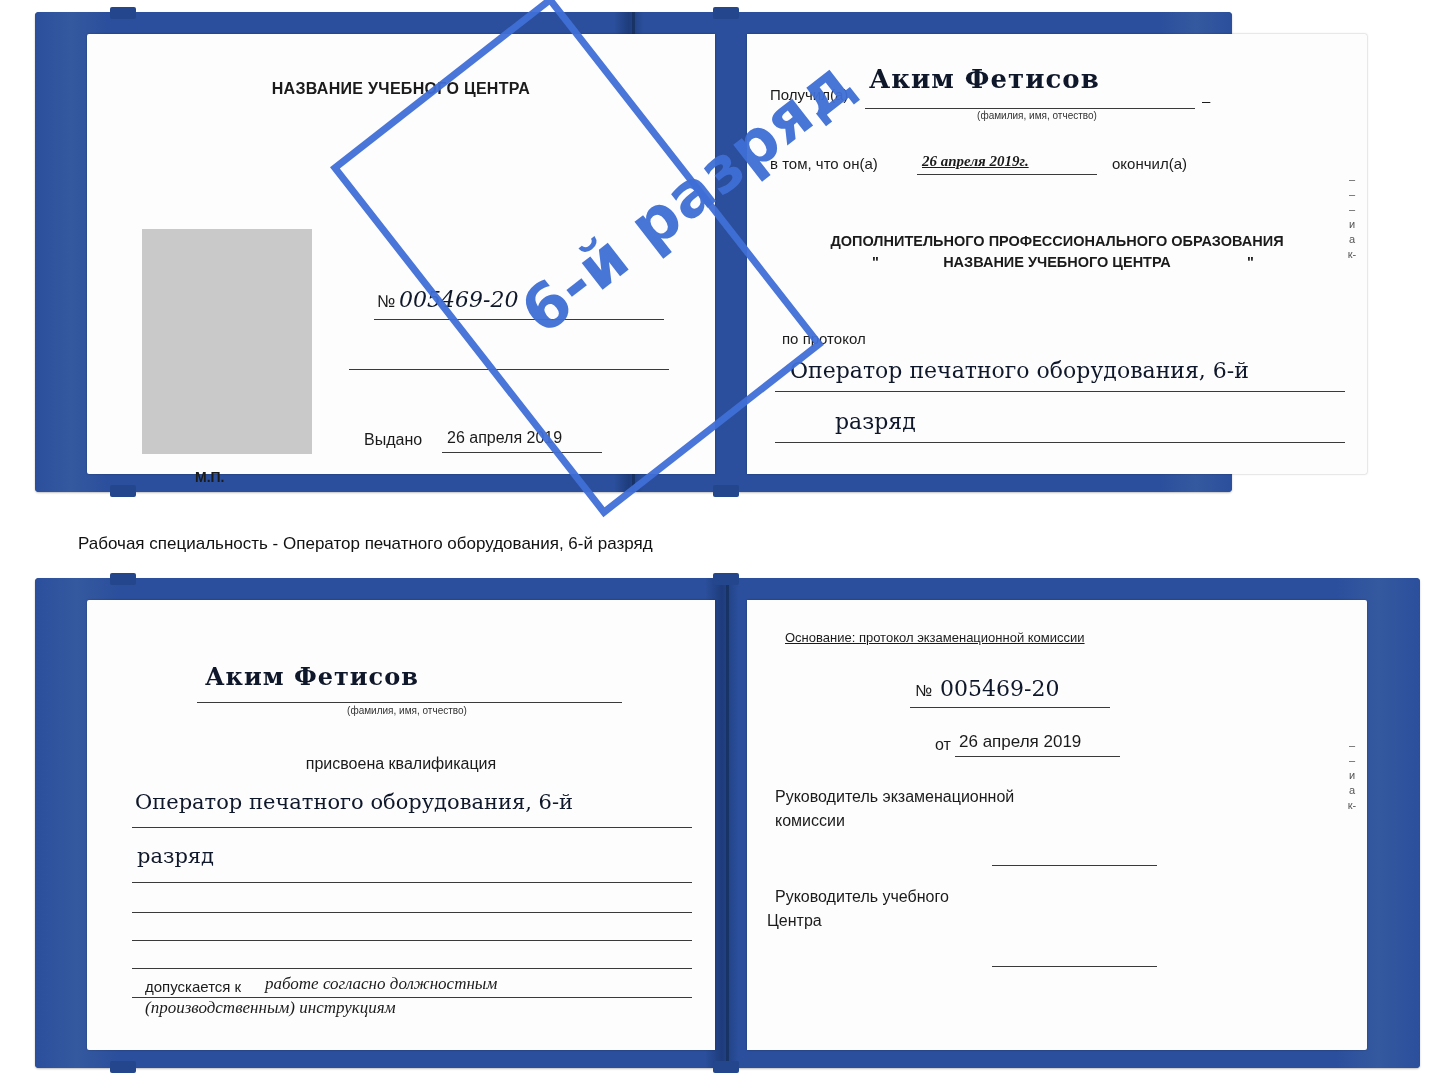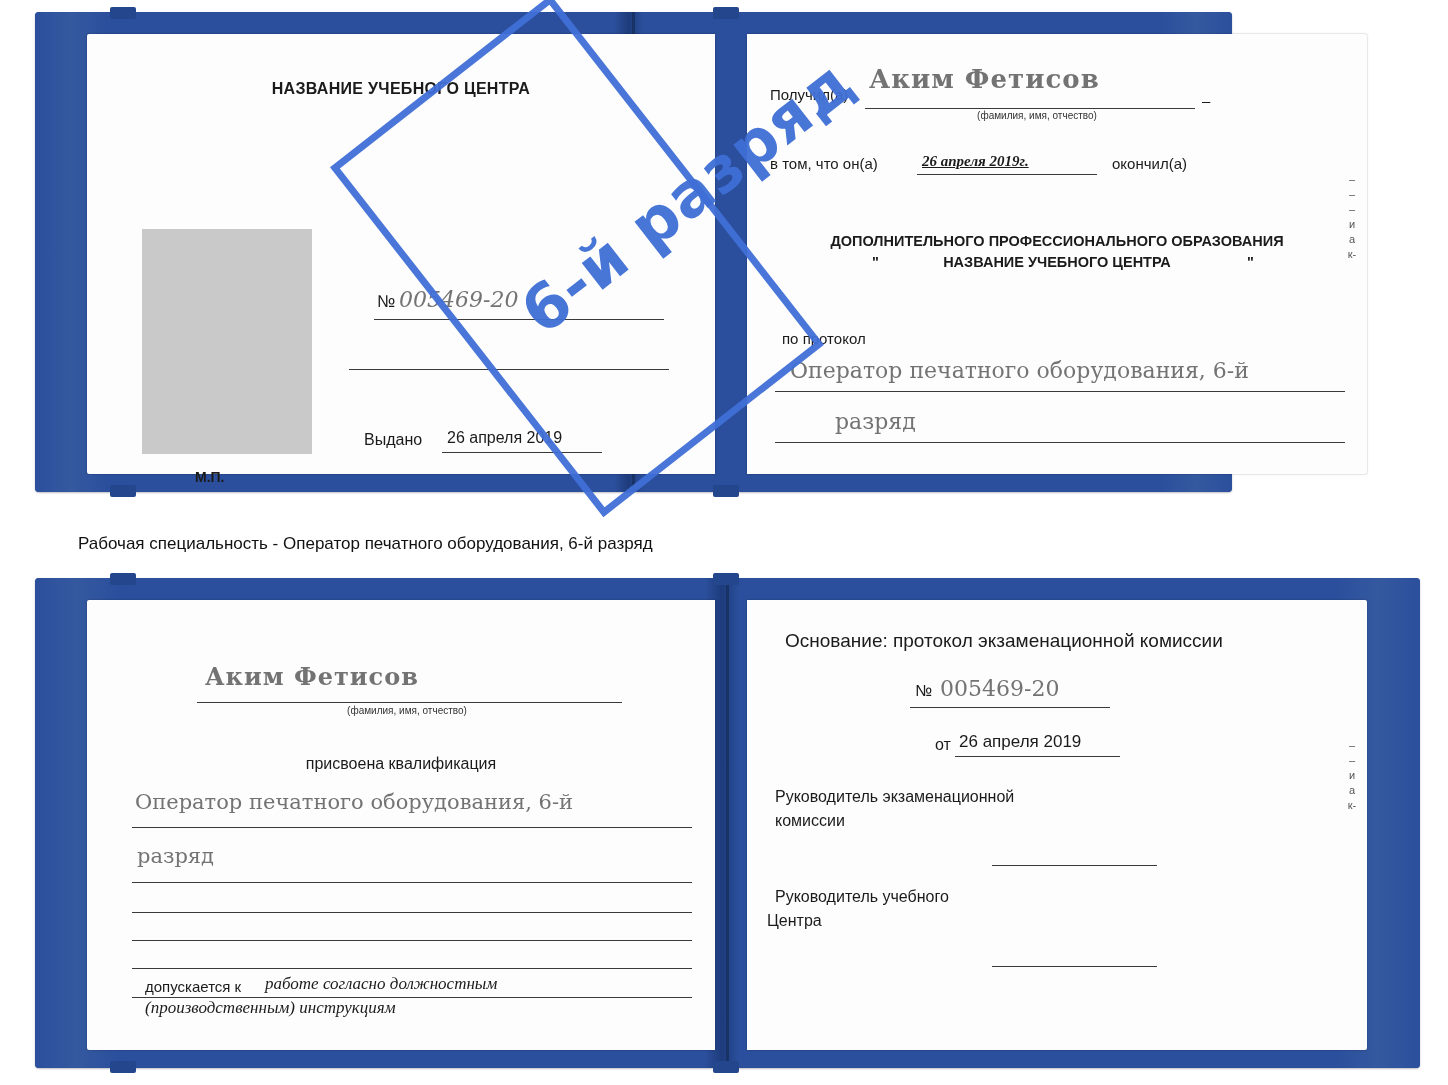--- a/index.html
+++ b/index.html
@@ -60,21 +60,21 @@
   
   .print {
     font-family: "Liberation Sans", sans-serif;
     color: #1b1b1b;
   }
   .bold { font-weight: bold; }
   .center { text-align: center; }
   .hand {
     font-family: "DejaVu Serif", serif;
     font-style: italic;
-    color: #737373;
+    color: #0f172a;
   }
   .typed-italic {
     font-family: "Liberation Serif", serif;
     font-style: italic;
     color: #1b1b1b;
   }
   .line {
     position: absolute;
     border-bottom: 1px solid #3a3a3a;
     height: 0;
@@ -221,21 +221,21 @@
     <div class="line" style="left:45px; top:368px; width:560px;"></div>
 
     <div class="print" style="position:absolute; left:58px; top:378px; font-size:15px;">допускается к</div>
     <div class="typed-italic" style="position:absolute; left:178px; top:374px; font-size:17px;">работе согласно должностным</div>
     <div class="line" style="left:45px; top:397px; width:560px;"></div>
     <div class="typed-italic" style="position:absolute; left:58px; top:398px; font-size:17px;">(производственным) инструкциям</div>
   </div>
 
   <div class="page right" style="left:712px; top:22px; width:620px; height:450px;">
 
-    <div class="print" style="position:absolute; left:38px; top:30px; font-size:19px;">Основание: протокол экзаменационной комиссии</div>
+    <div class="print" style="position:absolute; left:38px; top:30px; font-size:13px;text-decoration:underline;">Основание: протокол экзаменационной комиссии</div>
 
     <div class="print" style="position:absolute; left:168px; top:82px; font-size:16px;">№</div>
     <div class="hand" style="position:absolute; left:193px; top:76px; font-size:22px; font-style:normal;">005469-20</div>
     <div class="line" style="left:163px; top:107px; width:200px;"></div>
 
     <div class="print" style="position:absolute; left:188px; top:136px; font-size:16px;">от</div>
     <div class="print" style="position:absolute; left:212px; top:132px; font-size:17px;">26 апреля 2019</div>
     <div class="line" style="left:208px; top:156px; width:165px;"></div>
 
     <div class="print" style="position:absolute; left:28px; top:188px; font-size:16px;">Руководитель экзаменационной</div>

